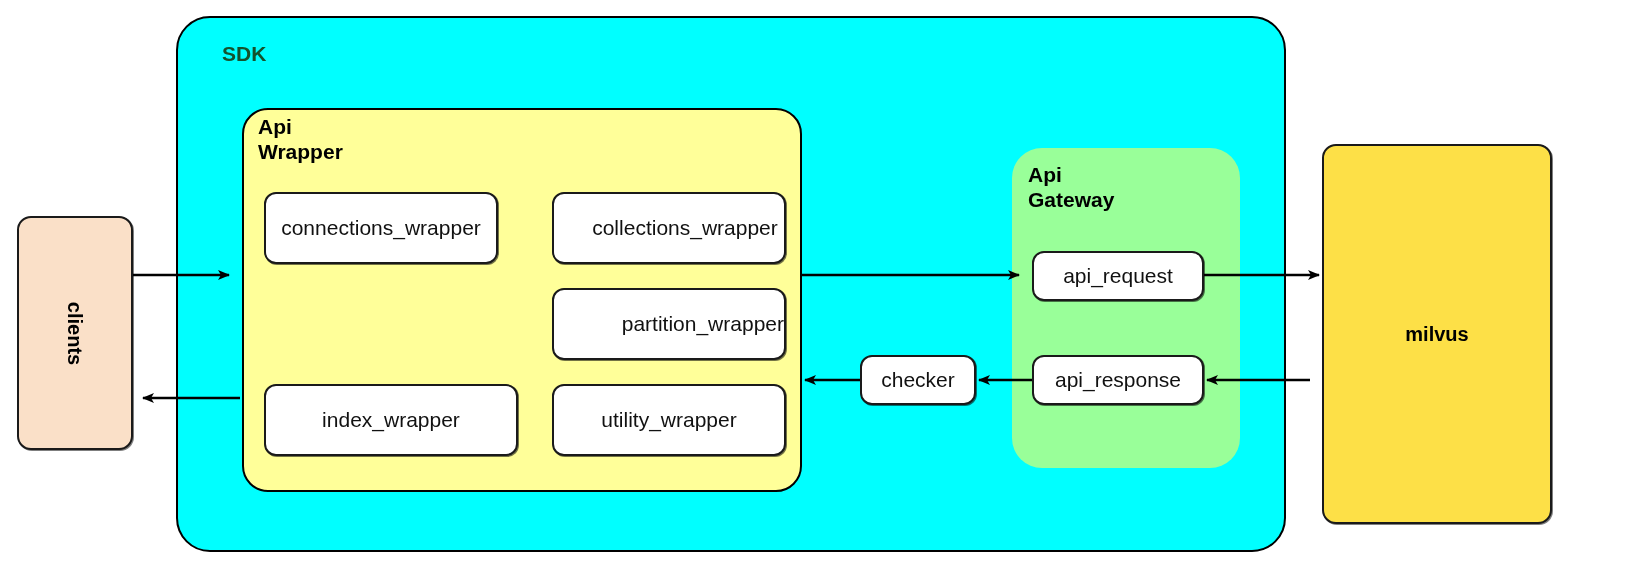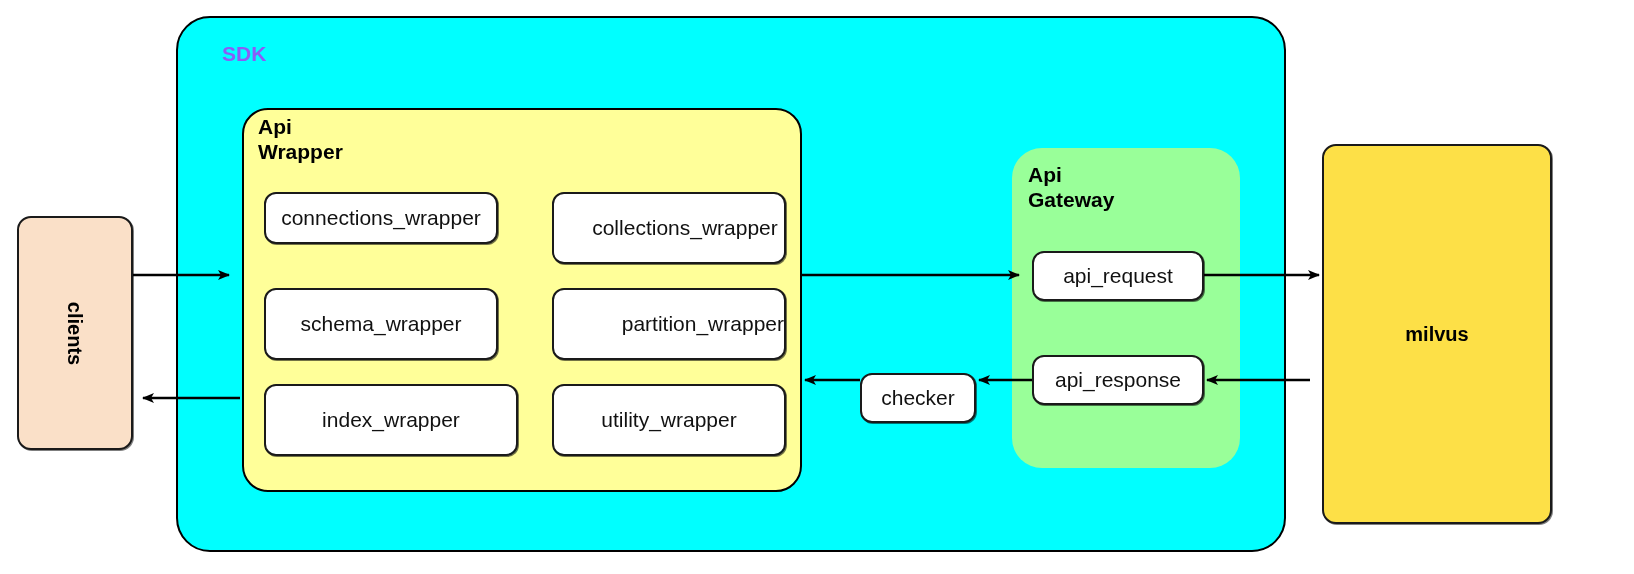--- a/index.html
+++ b/index.html
@@ -33,21 +33,21 @@
   
   .sdk-container {
     background: #00ffff;
     border: 2px solid #000000;
     border-radius: 34px;
   }
   .sdk-label {
     position: absolute;
     font-weight: bold;
     font-size: 21px;
-    color: #8b5cf6;
+    color: #14532d;
     white-space: pre-line;
     line-height: 1.15;
   }
 
   
   .apiwrapper-container {
     background: #ffff99;
     border: 2px solid #000000;
     border-radius: 26px;
   }
@@ -119,31 +119,28 @@
 
 <div id="stage">
 
   <div class="box sdk-container" style="left:176px; top:16px; width:1110px; height:536px;"></div>
   <div class="sdk-label" style="left:222px; top:42px;">SDK</div>
 
   <div class="box apiwrapper-container" style="left:242px; top:108px; width:560px; height:384px;"></div>
   <div class="apiwrapper-label" style="left:258px; top:115px;">Api
 Wrapper</div>
 
-  <div class="box node" style="left:264px; top:192px; width:234px; height:52px;">
+  <div class="box node" style="left:264px; top:192px; width:234px; height:72px;">
     <span>connections_wrapper</span>
   </div>
 
   <div class="box node" style="left:552px; top:192px; width:234px; height:72px;padding-left:32px;">
     <span>collections_wrapper</span>
   </div>
 
-  <div class="box node" style="left:264px; top:288px; width:234px; height:72px;">
-    <span>schema_wrapper</span>
-  </div>
 
   <div class="box node" style="left:552px; top:288px; width:234px; height:72px;justify-content:flex-end;">
     <span>partition_wrapper</span>
   </div>
 
   <div class="box node" style="left:264px; top:384px; width:254px; height:72px;">
     <span>index_wrapper</span>
   </div>
 
   <div class="box node" style="left:552px; top:384px; width:234px; height:72px;">
@@ -155,21 +152,21 @@
 Gateway</div>
 
   <div class="box node" style="left:1032px; top:251px; width:172px; height:50px;">
     <span>api_request</span>
   </div>
 
   <div class="box node" style="left:1032px; top:355px; width:172px; height:50px;align-items:center;">
     <span>api_response</span>
   </div>
 
-  <div class="box node" style="left:860px; top:373px; width:116px; height:50px;">
+  <div class="box node" style="left:860px; top:355px; width:116px; height:50px;">
     <span>checker</span>
   </div>
 
   <div class="box actor clients" style="left:17px; top:216px; width:116px; height:234px;">
     <span class="rot90">clients</span>
   </div>
 
   <div class="box actor milvus" style="left:1322px; top:144px; width:230px; height:380px;">
     <span>milvus</span>
   </div>

